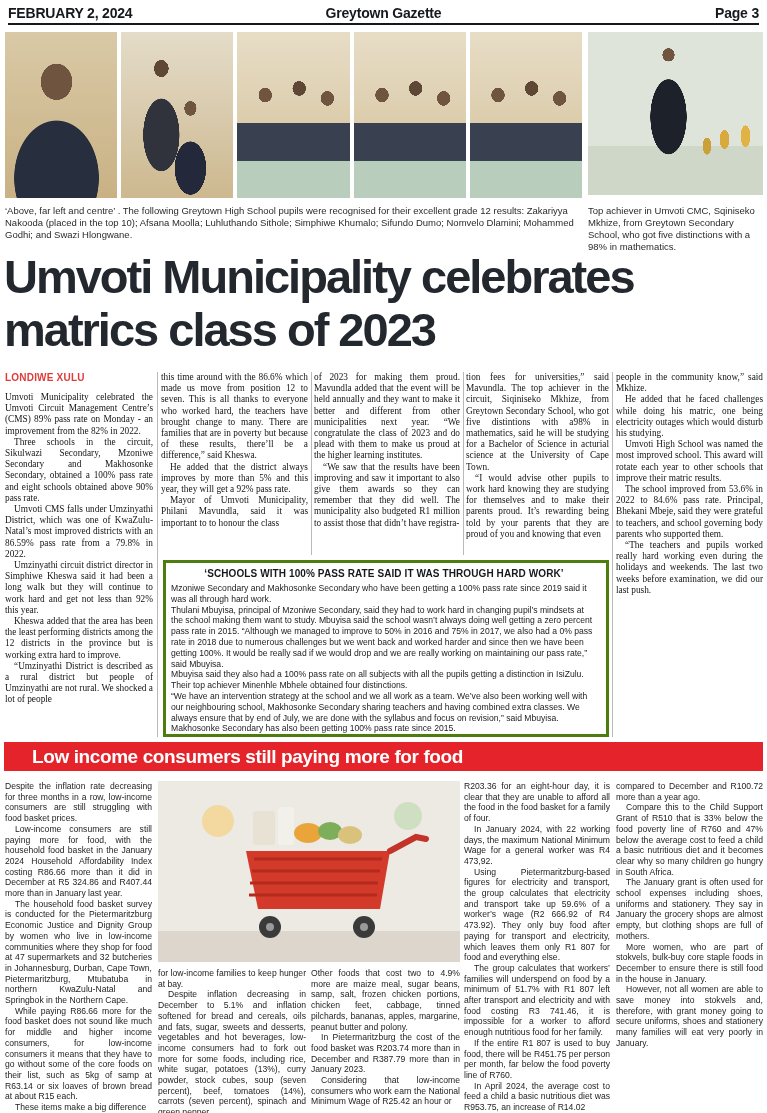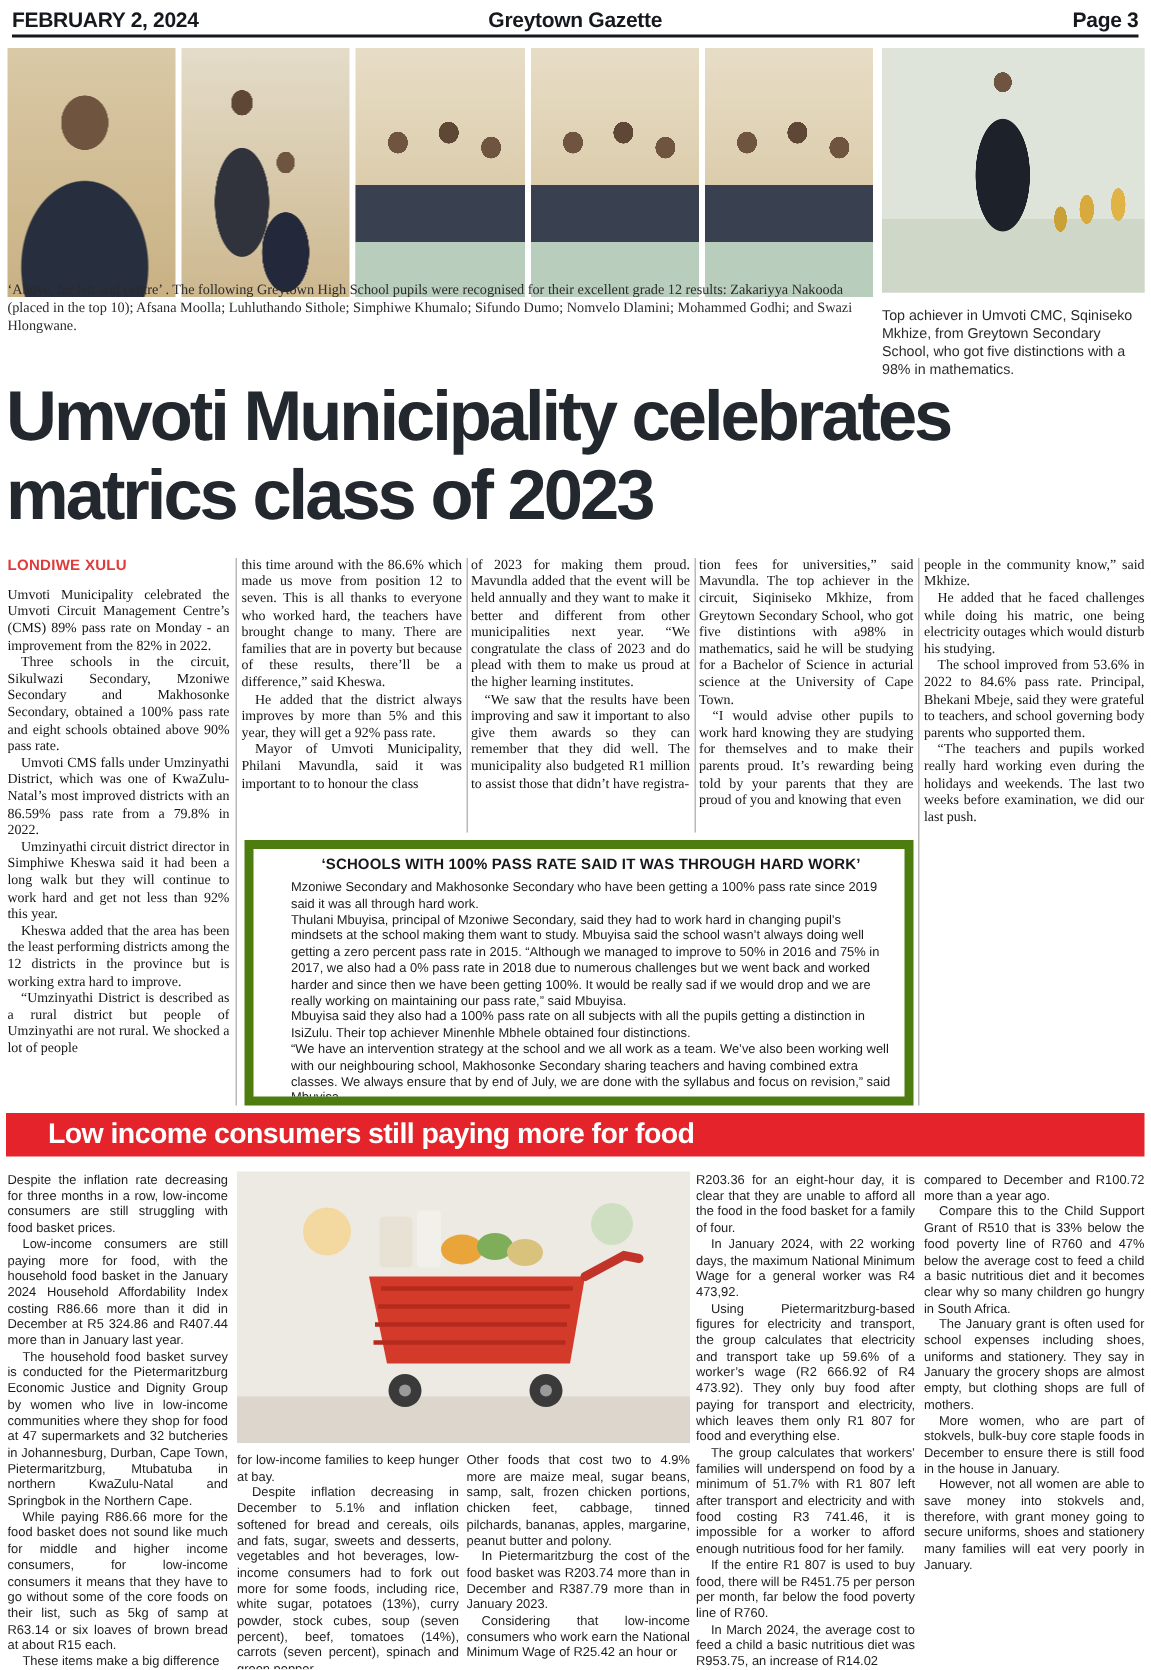--- a/index.html
+++ b/index.html
@@ -38,42 +38,42 @@
   .photo-right { position:absolute; left:588px; top:32px; width:175px; height:163px;
       background:
       radial-gradient(10px 11px at 46% 14%, #6f5440 0 60%, transparent 61%),
       radial-gradient(30px 62px at 46% 52%, #1d2129 0 60%, transparent 61%),
       radial-gradient(8px 16px at 78% 66%, #d8a93c 0 60%, transparent 61%),
       radial-gradient(8px 18px at 90% 64%, #e0b344 0 60%, transparent 61%),
       radial-gradient(7px 14px at 68% 70%, #caa038 0 60%, transparent 61%),
       linear-gradient(to bottom, #dfe4da 70%, #cfd8c8 70%),
       linear-gradient(#e6e9e2, #d6dccf); }
   .caption { position:absolute; font-size:9.5px; line-height:12px; color:#2b2b2b; text-align:left; }
-  .cap-left { left:5px; top:188px; width:577px;font-family:Liberation Serif, serif; }
+  .cap-left { left:5px; top:205px; width:577px; }
   .cap-right { left:588px; top:205px; width:175px; }
   
   h1.headline {
     position:absolute; left:4px; top:250px; width:760px;
     font-size:47px; line-height:53px; font-weight:bold; letter-spacing:-2px;
     color:#23272e; font-family:"Liberation Sans", sans-serif;
   }
   .byline { font-size:10px; font-weight:bold; color:#e03b3b; letter-spacing:0.2px; margin-bottom:9px; }
   .col { position:absolute; overflow:hidden; }
   .a1 p { font-family:"Liberation Serif", serif; font-size:9.3px; line-height:11.2px;
           text-align:justify; color:#141414; }
   .a1 p + p { text-indent:9px; }
   .c1 { left:5px;   top:372px; width:148px; height:368px; }
   .c2 { left:161px; top:372px; width:147px; height:186px; }
   .c3 { left:314px; top:372px; width:146px; height:186px; }
   .c4 { left:466px; top:372px; width:143px; height:186px; }
   .c5 { left:616px; top:372px; width:147px; height:368px; }
   .vrule { position:absolute; width:1px; background:#b9b9b9; }
   
   .quote-box { position:absolute; left:163px; top:560px; width:446px; height:177px;
-    border:6px solid #4d7c0f; padding:5px 9px 4px 25px; background:#fff; overflow:hidden; }
+    border:3px solid #4d7c0f; padding:5px 9px 4px 5px; background:#fff; overflow:hidden; }
   .qb-title { text-align:center; font-size:10px; font-weight:bold; color:#16181c;
     letter-spacing:0.1px; margin-bottom:4px; }
   .qb-body p { font-size:8.6px; line-height:10.8px; color:#1c1c1c; text-align:left; }
   
   .banner { position:absolute; left:4px; top:742px; width:759px; height:29px;
     background:#e4242a; color:#fff; font-weight:bold; font-size:19px;
     line-height:29px; padding-left:28px; letter-spacing:-0.4px; }
   .a2 p { font-size:8.6px; line-height:10.7px; color:#1d1d1d; text-align:justify; }
   .a2 p + p { text-indent:10px; }
   .d1 { left:5px;   top:781px; width:147px; height:332px; }
@@ -137,20 +137,21 @@
   <div class="col a1 c4">
     <div>
         <p>tion fees for universities,” said Mavundla. The top achiever in the circuit, Siqiniseko Mkhize, from Greytown Secondary School, who got five distintions with a98% in mathematics, said he will be studying for a Bachelor of Science in acturial science at the University of Cape Town.</p>
         <p>“I would advise other pupils to work hard knowing they are studying for themselves and to make their parents proud. It’s rewarding being told by your parents that they are proud of you and knowing that even</p>
       </div>
   </div>
   <div class="col a1 c5">
     <div>
         <p>people in the community know,” said Mkhize.</p>
         <p>He added that he faced challenges while doing his matric, one being electricity outages which would disturb his studying.</p>
+        <p>Umvoti High School was named the most improved school. This award will rotate each year to other schools that improve their matric results.</p>
         <p>The school improved from 53.6% in 2022 to 84.6% pass rate. Principal, Bhekani Mbeje, said they were grateful to teachers, and school governing body parents who supported them.</p>
         <p>“The teachers and pupils worked really hard working even during the holidays and weekends. The last two weeks before examination, we did our last push.</p>
       </div>
   </div>
 
   <div class="vrule" style="left:157px; top:372px; height:365px;"></div>
   <div class="vrule" style="left:311px; top:372px; height:183px;"></div>
   <div class="vrule" style="left:463px; top:372px; height:183px;"></div>
   <div class="vrule" style="left:612px; top:372px; height:365px;"></div>
 
@@ -213,21 +214,21 @@
         <p>Considering that low-income consumers who work earn the National Minimum Wage of R25.42 an hour or</p>
       </div>
   </div>
   <div class="col a2 d4">
     <div>
         <p>R203.36 for an eight-hour day, it is clear that they are unable to afford all the food in the food basket for a family of four.</p>
         <p>In January 2024, with 22 working days, the maximum National Minimum Wage for a general worker was R4 473,92.</p>
         <p>Using Pietermaritzburg-based figures for electricity and transport, the group calculates that electricity and transport take up 59.6% of a worker’s wage (R2 666.92 of R4 473.92). They only buy food after paying for transport and electricity, which leaves them only R1 807 for food and everything else.</p>
         <p>The group calculates that workers’ families will underspend on food by a minimum of 51.7% with R1 807 left after transport and electricity and with food costing R3 741.46, it is impossible for a worker to afford enough nutritious food for her family.</p>
         <p>If the entire R1 807 is used to buy food, there will be R451.75 per person per month, far below the food poverty line of R760.</p>
-        <p>In March 2024, the average cost to feed a child a basic nutritious diet was R953.75, an increase of R14.02</p>
+        <p>In April 2024, the average cost to feed a child a basic nutritious diet was R953.75, an increase of R14.02</p>
       </div>
   </div>
   <div class="col a2 d5">
     <div>
         <p>compared to December and R100.72 more than a year ago.</p>
         <p>Compare this to the Child Support Grant of R510 that is 33% below the food poverty line of R760 and 47% below the average cost to feed a child a basic nutritious diet and it becomes clear why so many children go hungry in South Africa.</p>
         <p>The January grant is often used for school expenses including shoes, uniforms and stationery. They say in January the grocery shops are almost empty, but clothing shops are full of mothers.</p>
         <p>More women, who are part of stokvels, bulk-buy core staple foods in December to ensure there is still food in the house in January.</p>
         <p>However, not all women are able to save money into stokvels and, therefore, with grant money going to secure uniforms, shoes and stationery many families will eat very poorly in January.</p>
       </div>

